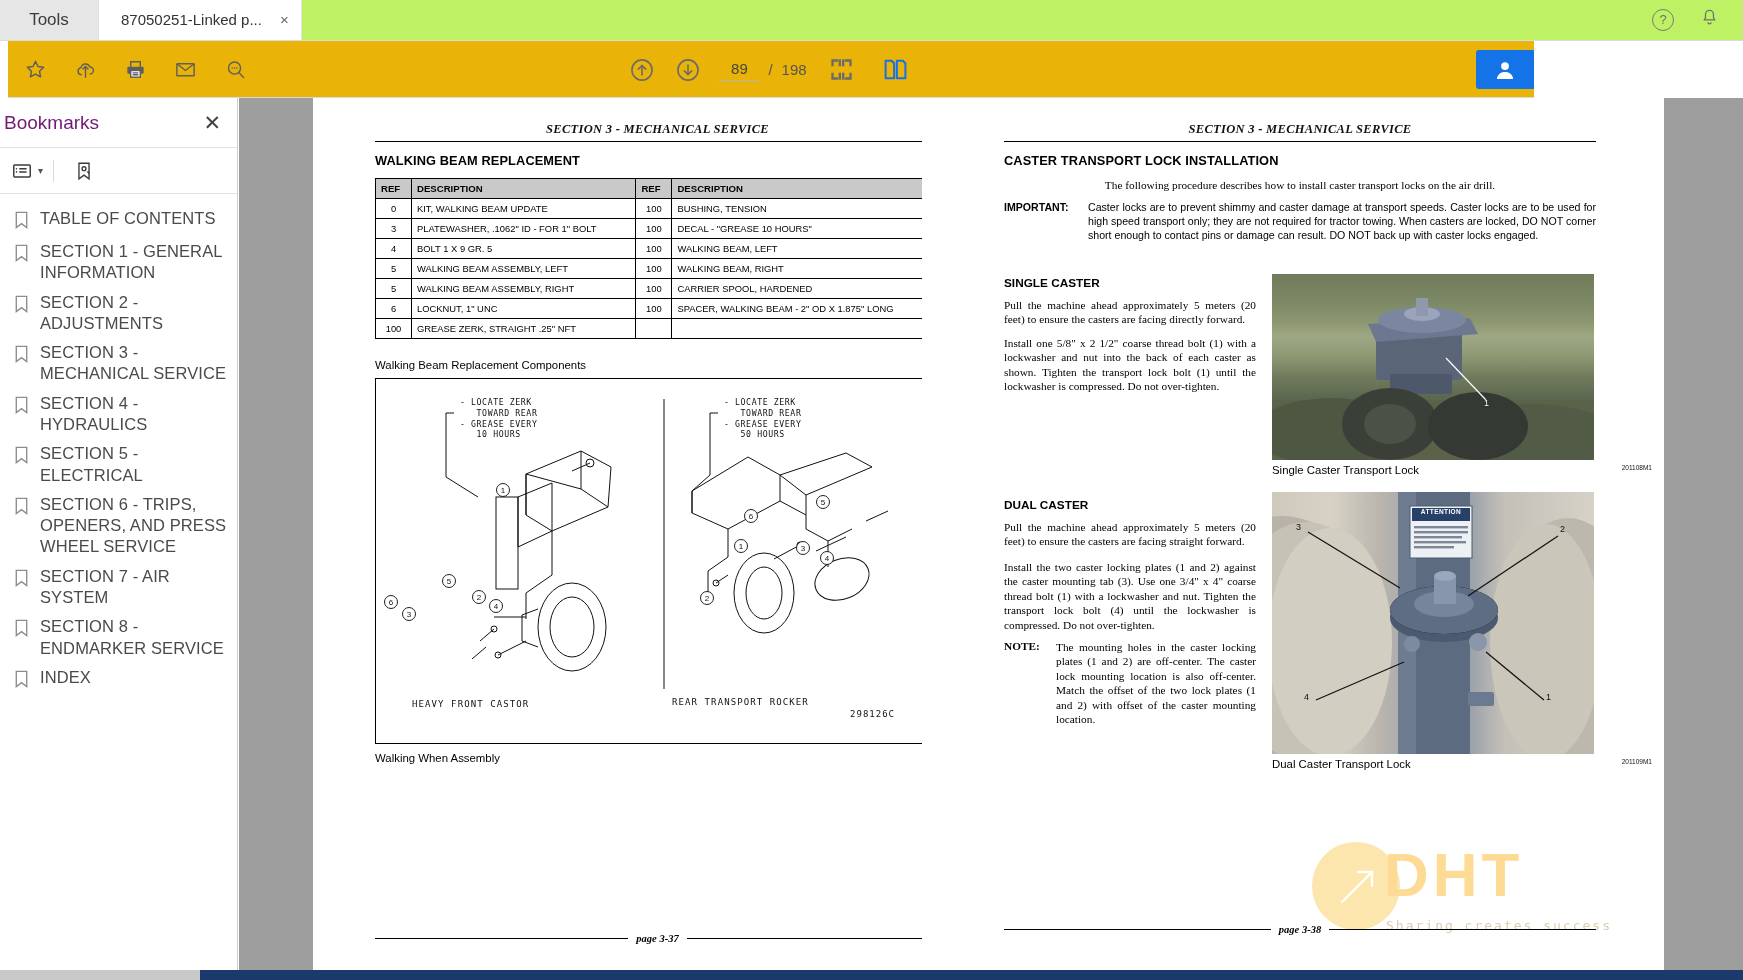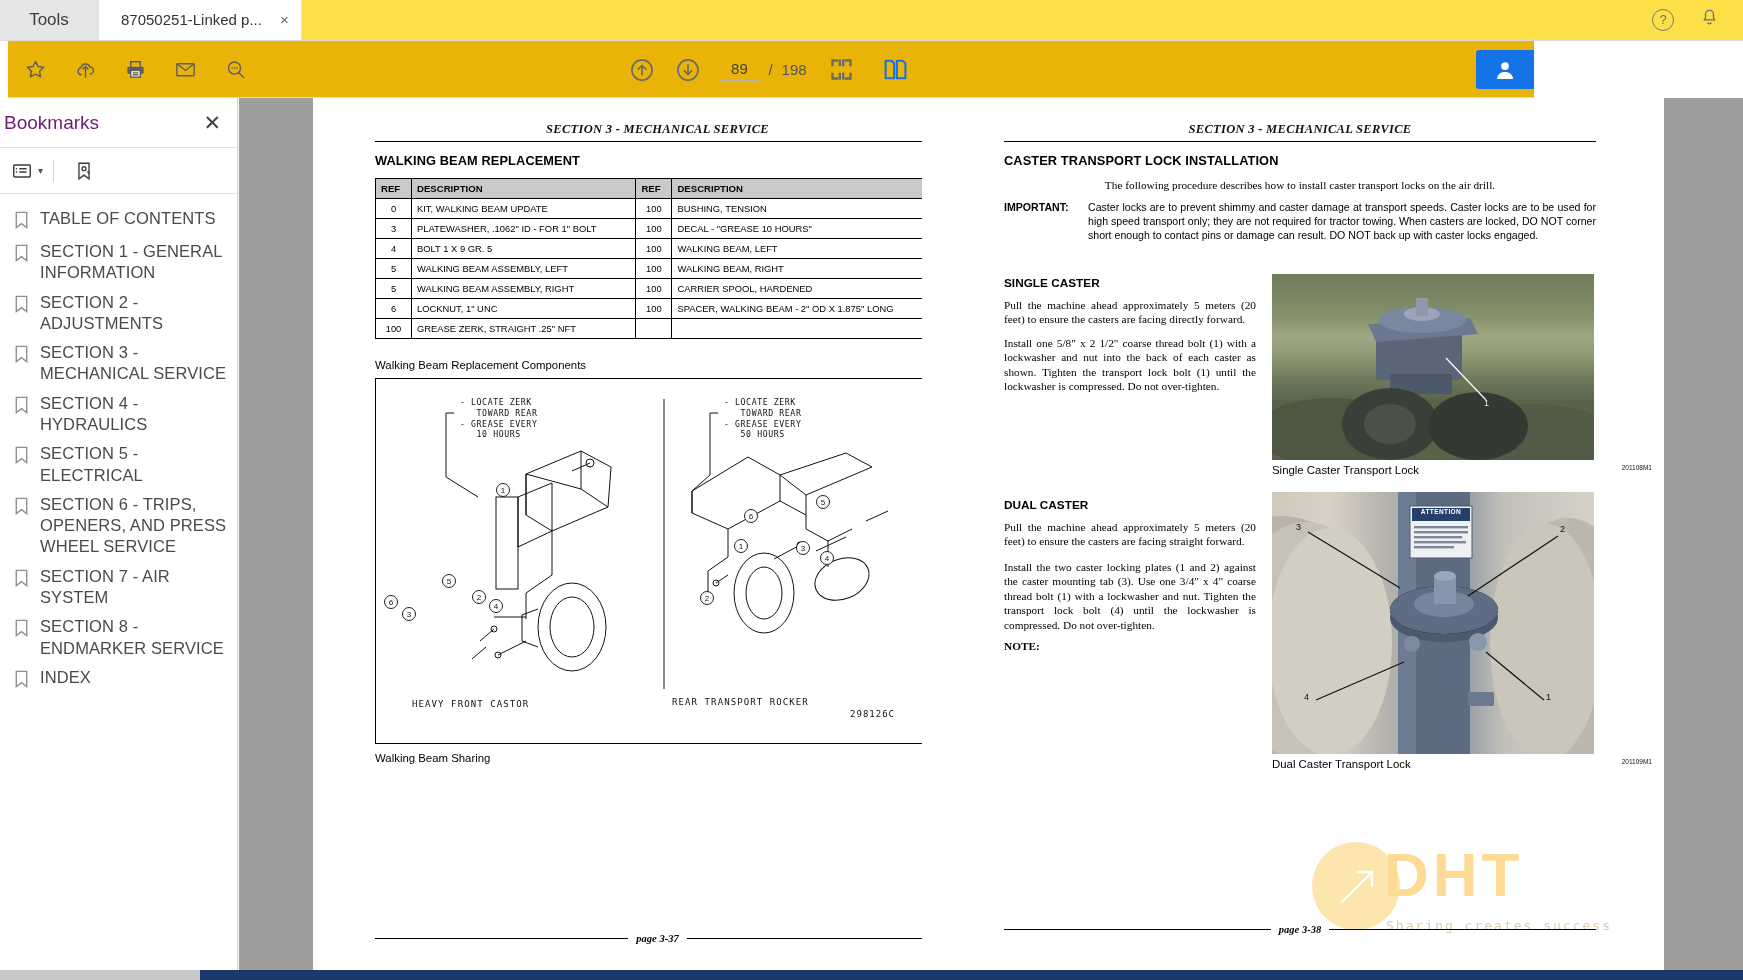--- a/index.html
+++ b/index.html
@@ -7,21 +7,21 @@
   body {
     width:1743px; height:980px;
     font-family:"Liberation Sans", sans-serif;
     background:#ffffff; overflow:hidden;
     -webkit-font-smoothing:antialiased;
   }
 
   
   .titlebar{
     position:absolute; top:0; left:0; width:1743px; height:41px;
-    background:#fde047; border-bottom:1px solid #dcdcdc;
+    background:#bef264; border-bottom:1px solid #dcdcdc;
     display:flex; align-items:flex-end;
   }
   .tools-tab{
     width:98px; height:41px; background:#e6e6e6;
     display:flex; align-items:center; justify-content:center;
     font-size:17px; color:#3c3c3c; cursor:default;
   }
   .doc-tab{
     min-width:200px; height:41px; background:#ffffff;
     display:flex; align-items:center; padding:0 12px 0 22px;
@@ -579,21 +579,21 @@
         <div class="callout" style="left:358px; top:160px;">1</div>
         <div class="callout" style="left:420px; top:162px;">3</div>
         <div class="callout" style="left:444px; top:172px;">4</div>
         <div class="callout" style="left:324px; top:212px;">2</div>
 
         <div class="diag-label" style="position:absolute; left:36px; top:320px;">HEAVY FRONT CASTOR</div>
         <div class="diag-label" style="position:absolute; left:296px; top:318px;">REAR TRANSPORT ROCKER</div>
         <div style="position:absolute; right:44px; bottom:24px; font-family:'DejaVu Sans Mono',monospace; font-size:9px; color:#111; letter-spacing:1px;">298126C</div>
       </div>
 
-      <div class="cap" style="position:absolute; left:62px; top:654px;">Walking Beam Sharing</div>
+      <div class="cap" style="position:absolute; left:62px; top:654px;">Walking When Assembly</div>
 
       <div class="footer-rule" style="position:absolute; left:62px; bottom:36px; width:565px;">
         <span class="ln"></span>
         <span>page 3-37</span>
         <span class="ln"></span>
       </div>
     </div>
   </div>
 
   <div class="page page-right">
@@ -642,20 +642,21 @@
       </div>
       <div class="cap" style="position:absolute; left:350px; top:366px;">Single Caster Transport Lock</div>
       <div class="figid" style="position:absolute; right:12px; top:366px;">201108M1</div>
 
       <div class="h2" style="position:absolute; left:82px; top:400px;">DUAL CASTER</div>
       <div class="body-serif" style="position:absolute; left:82px; top:422px; width:252px;">Pull the machine ahead approximately 5 meters (20 feet) to ensure the casters are facing straight forward.</div>
       <div class="body-serif" style="position:absolute; left:82px; top:462px; width:252px;">Install the two caster locking plates (1 and 2) against the caster mounting tab (3).  Use one 3/4" x 4" coarse thread bolt (1) with a lockwasher and nut.  Tighten the transport lock bolt (4) until the lockwasher is compressed.  Do not over-tighten.</div>
 
       <div style="position:absolute; left:82px; top:542px; width:252px; display:flex; gap:8px;">
         <div style="flex:0 0 44px; font-family:'Liberation Serif',serif; font-size:11.3px; font-weight:bold; color:#000;">NOTE:</div>
+        <div class="body-serif" style="flex:1;">The mounting holes in the caster locking plates (1 and 2) are off-center.  The caster lock mounting location is also off-center.  Match the offset of the two lock plates (1 and 2) with offset of the caster mounting location.</div>
       </div>
 
       <div class="photo photo-2" style="position:absolute; left:350px; top:394px; width:322px; height:262px;">
         <svg width="322" height="262" style="position:absolute;left:0;top:0;">
 
           <ellipse cx="10" cy="150" rx="96" ry="126" fill="#b7b3a8"></ellipse>
           <ellipse cx="34" cy="150" rx="78" ry="120" fill="#c6c2b6"></ellipse>
           <ellipse cx="58" cy="150" rx="62" ry="114" fill="#d2cec2"></ellipse>
 
           <ellipse cx="296" cy="150" rx="72" ry="124" fill="#bcb8ad"></ellipse>

